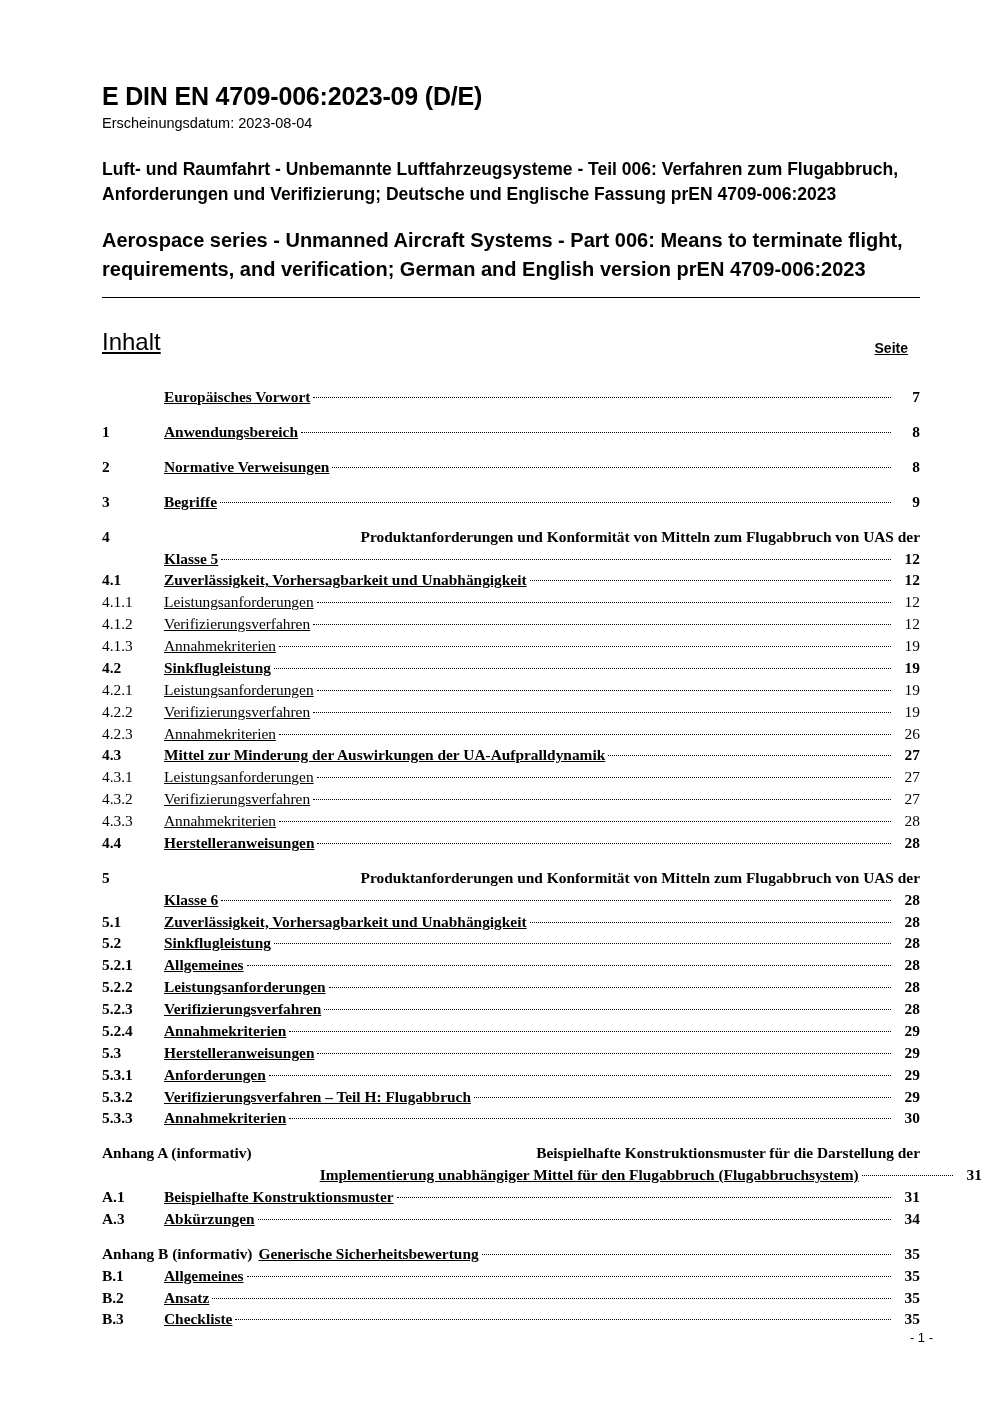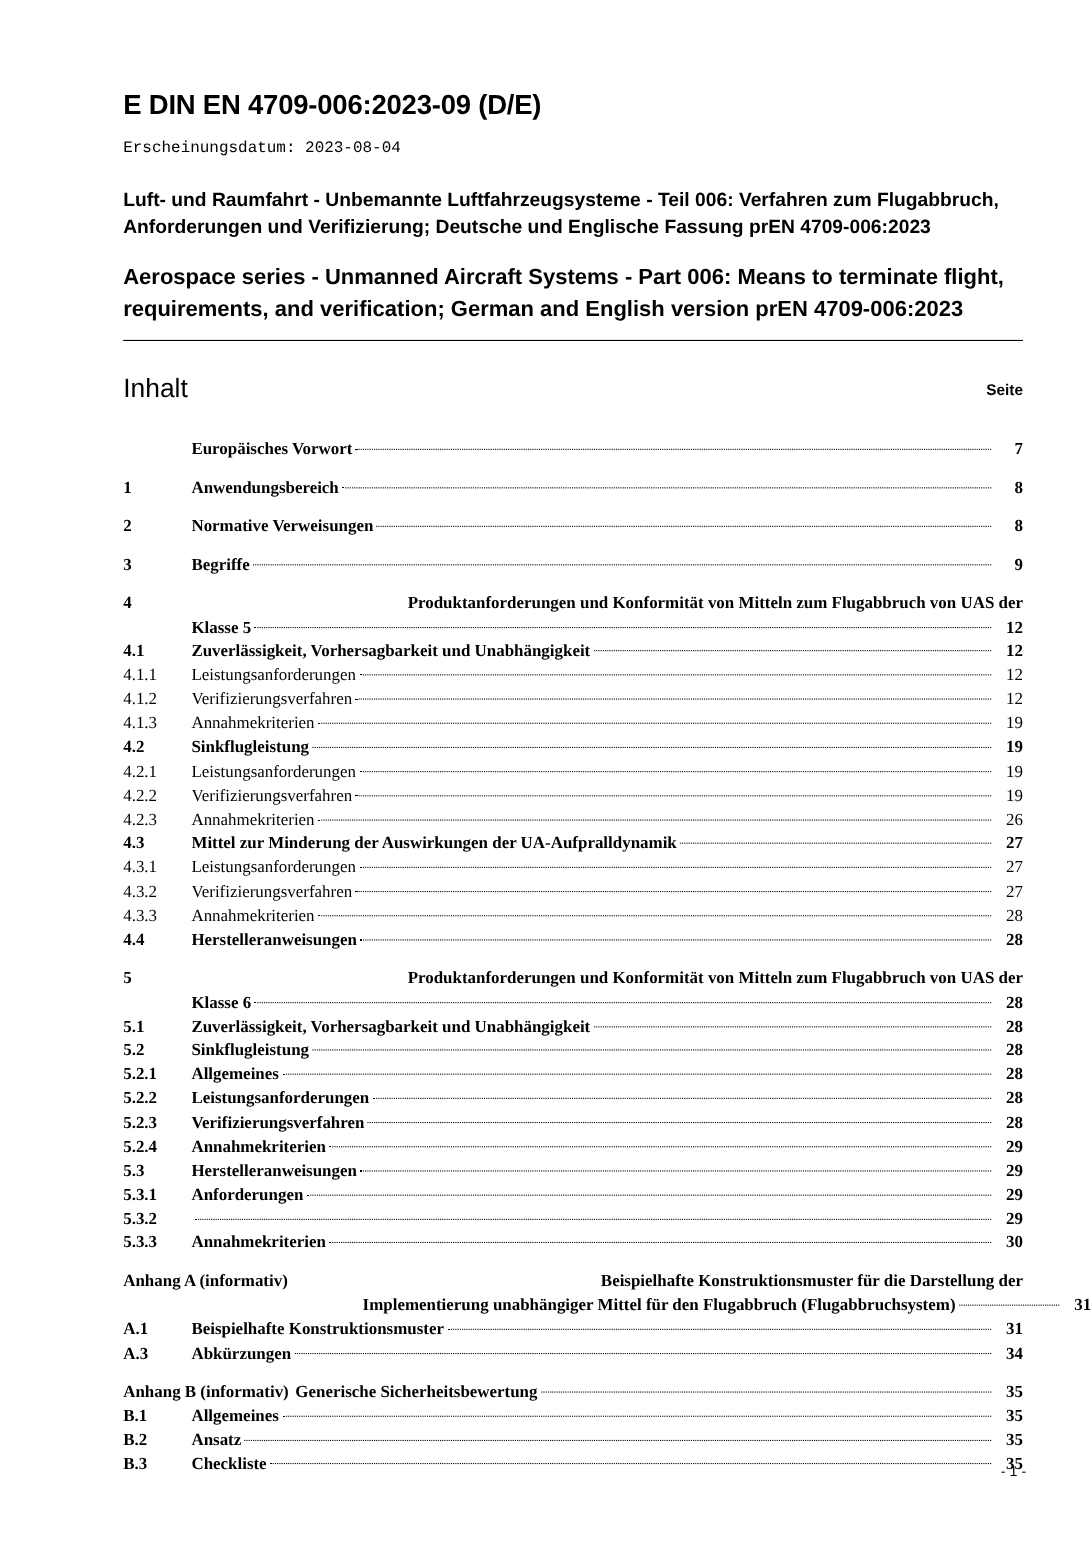--- a/index.html
+++ b/index.html
@@ -13,36 +13,36 @@
     height: 1403px;
     background: #ffffff;
     margin: 0 auto;
     box-sizing: border-box;
     font-family: "Liberation Serif", serif;
     color: #000000;
     overflow: hidden;
   }
   .content {
     position: absolute;
-    left: 112px;
+    left: 102px;
     top: 82px;
     width: 818px;
   }
   .doc-number {
     font-family: "Liberation Sans", sans-serif;
     font-weight: bold;
     font-size: 25px;
     letter-spacing: -0.2px;
     line-height: 1.15;
     margin: 0 0 4px 0;
   }
   .pub-date {
-    font-family: Liberation Mono, monospace;
+    font-family: Liberation Sans, sans-serif;
     font-size: 14.5px;
-    margin: 16px 0 26px 0;
+    margin: 4px 0 26px 0;
   }
   .title-de {
     font-family: "Liberation Sans", sans-serif;
     font-weight: bold;
     font-size: 17.5px;
     line-height: 1.42;
     margin: 0 0 20px 0;
   }
   .title-en {
     font-family: "Liberation Sans", sans-serif;
@@ -51,23 +51,24 @@
     line-height: 1.42;
     margin: 0 0 14px 0;
   }
   .rule {
     border: 0;
     border-top: 1.5px solid #000;
     margin: 0 0 30px 0;
   }
   .toc-head {
     display: flex;
-    align-items: center;
+    align-items: flex-end;
     justify-content: space-between;
-    margin: 0 0 30px 0;
+    margin: 0 12px 30px 0;
+    text-decoration: underline;
   }
   .toc-head .inhalt {
     font-family: "Liberation Sans", sans-serif;
     font-size: 24px;
     font-weight: normal;
   }
   .toc-head .seite {
     font-family: "Liberation Sans", sans-serif;
     font-size: 14px;
     font-weight: bold;
@@ -94,20 +95,21 @@
     padding-right: 6px;
   }
   .toc-text-wrap {
     flex: 1 1 auto;
     min-width: 0;
     display: flex;
     align-items: baseline;
   }
   .toc-label {
     white-space: normal;
+    text-decoration: underline;
   }
   .leader {
     flex: 1 1 auto;
     border-bottom: 1.4px dotted #000;
     position: relative;
     top: -4px;
     margin: 0 3px;
     min-width: 8px;
   }
   .toc-page {
@@ -383,20 +385,21 @@
           <span class="toc-num bold">5.3.1</span>
           <span class="toc-text-wrap">
             <span class="toc-label bold">Anforderungen</span>
             <span class="leader"></span>
             <span class="toc-page bold">29</span>
           </span>
         </div>
         <div class="toc-row">
           <span class="toc-num bold">5.3.2</span>
           <span class="toc-text-wrap">
+            <span class="toc-label bold">Verifizierungsverfahren – Teil H: Flugabbruch</span>
             <span class="leader"></span>
             <span class="toc-page bold">29</span>
           </span>
         </div>
         <div class="toc-row">
           <span class="toc-num bold">5.3.3</span>
           <span class="toc-text-wrap">
             <span class="toc-label bold">Annahmekriterien</span>
             <span class="leader"></span>
             <span class="toc-page bold">30</span>

